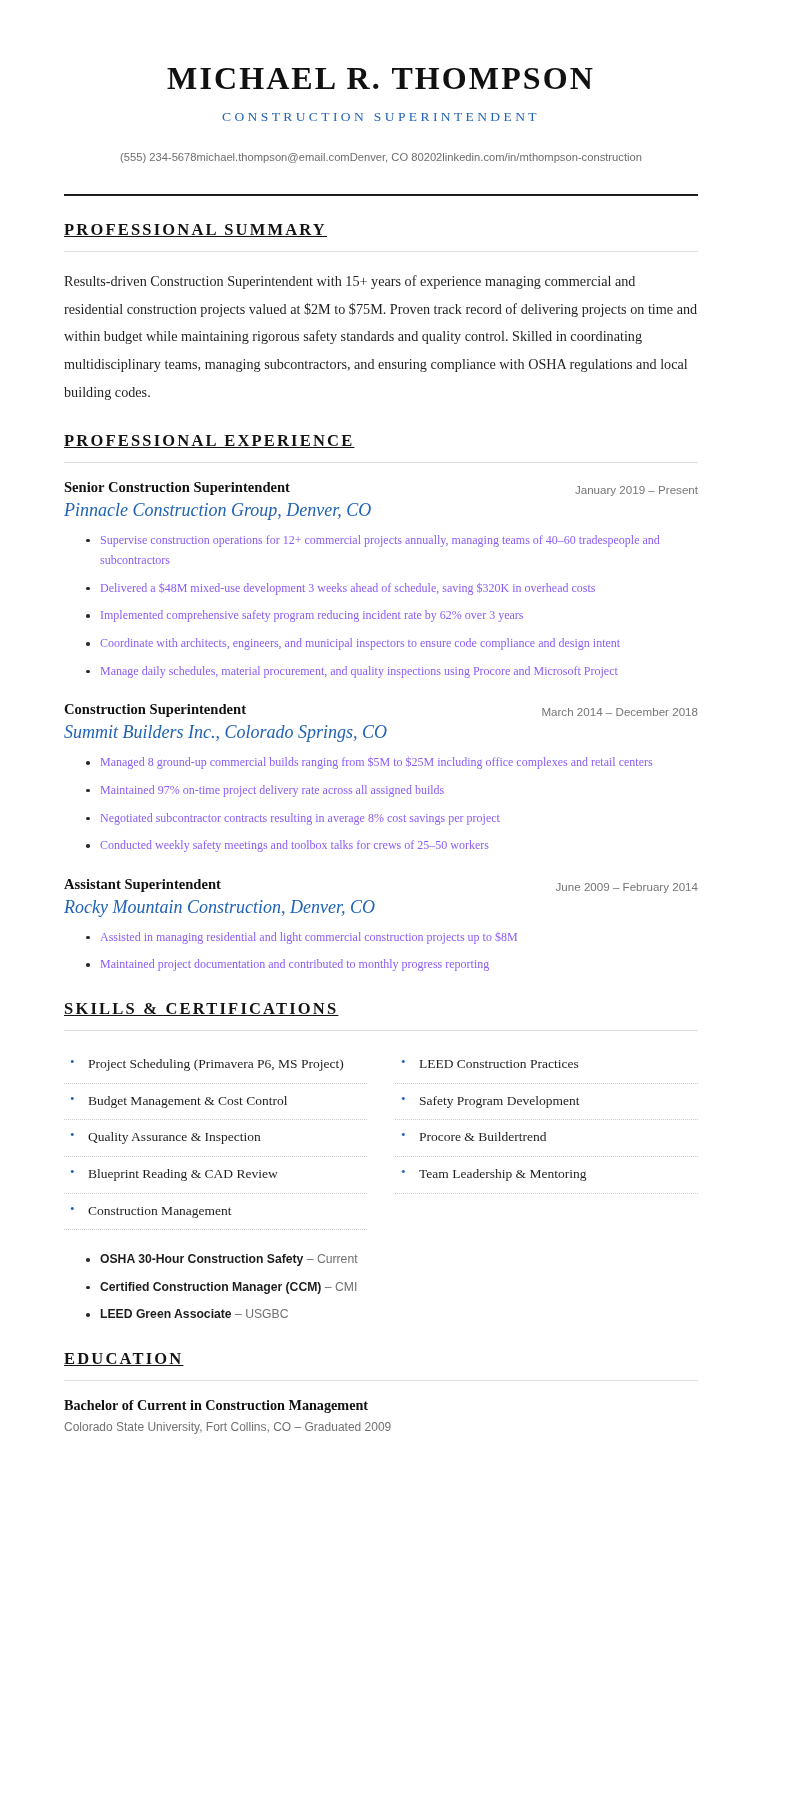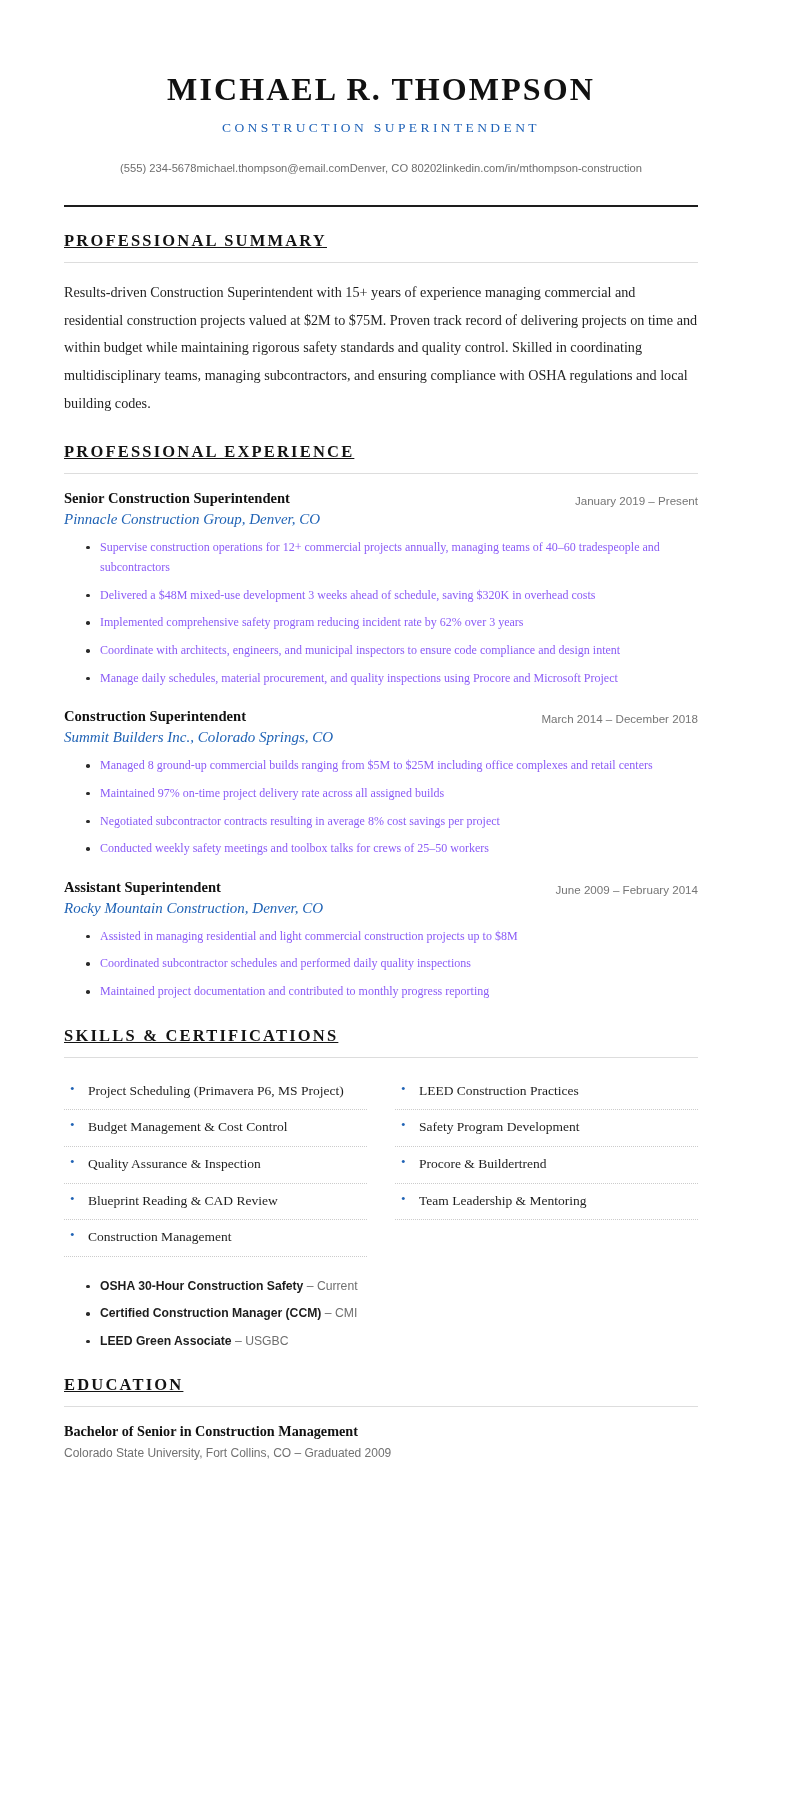--- a/index.html
+++ b/index.html
@@ -8,21 +8,21 @@
     width: 794px;
     background: #ffffff;
     font-family: "Liberation Serif", serif;
     color: #1a1a1a;
     -webkit-font-smoothing: antialiased;
   }
   .page {
     width: 762px;
     min-height: 1806px;
     background: #fff;
-    padding: 12px 64px;
+    padding: 1px 64px;
     position: relative;
   }
 
   
   .header { padding-top: 58px; text-align: center; }
   .name {
     font-family: "Liberation Serif", serif;
     font-weight: bold;
     font-size: 32px;
     letter-spacing: 2.1px;
@@ -97,21 +97,21 @@
   .job-dates {
     font-family: "Liberation Sans", sans-serif;
     font-size: 11.6px;
     color: #757575;
     white-space: nowrap;
     padding-left: 14px;
   }
   .job-company {
     font-family: "Liberation Serif", serif;
     font-style: italic;
-    font-size: 15px;
+    font-size: 18px;
     color: #2063b5;
     margin-top: 4px;
   }
   ul.bullets {
     list-style: none;
     margin: 9px 0 0 0;
     padding: 0 0 0 22px;
   }
   ul.bullets li {
     position: relative;
@@ -254,21 +254,20 @@
           </ul>
         </div>
         <div class="job">
           <div class="job-head">
             <div class="job-title">Assistant Superintendent</div>
             <div class="job-dates">June 2009 – February 2014</div>
           </div>
           <div class="job-company">Rocky Mountain Construction, Denver, CO</div>
           <ul class="bullets">
             <li>Assisted in managing residential and light commercial construction projects up to $8M</li>
-            <li>Coordinated subcontractor schedules and performed daily quality inspections</li>
             <li>Maintained project documentation and contributed to monthly progress reporting</li>
           </ul>
         </div>
       </div>
   </div>
 
   <div class="section">
     <h2 class="section-title">SKILLS &amp; CERTIFICATIONS</h2>
     <hr class="section-rule">
     <div class="skills-grid">
@@ -289,18 +288,18 @@
     <ul class="certs" id="certs-list">
         <li><span class="cert-name">OSHA 30-Hour Construction Safety</span><span> – Current</span></li>
         <li><span class="cert-name">Certified Construction Manager (CCM)</span><span> – CMI</span></li>
         <li><span class="cert-name">LEED Green Associate</span><span> – USGBC</span></li>
       </ul>
   </div>
 
   <div class="section">
     <h2 class="section-title">EDUCATION</h2>
     <hr class="section-rule">
-    <div class="edu-degree">Bachelor of Senior in Construction Management</div>
+    <div class="edu-degree">Bachelor of Current in Construction Management</div>
     <div class="edu-school">Colorado State University, Fort Collins, CO – Graduated 2009</div>
   </div>
 
   <div class="bottom-space"></div>
 </div>
 
 </body></html>

